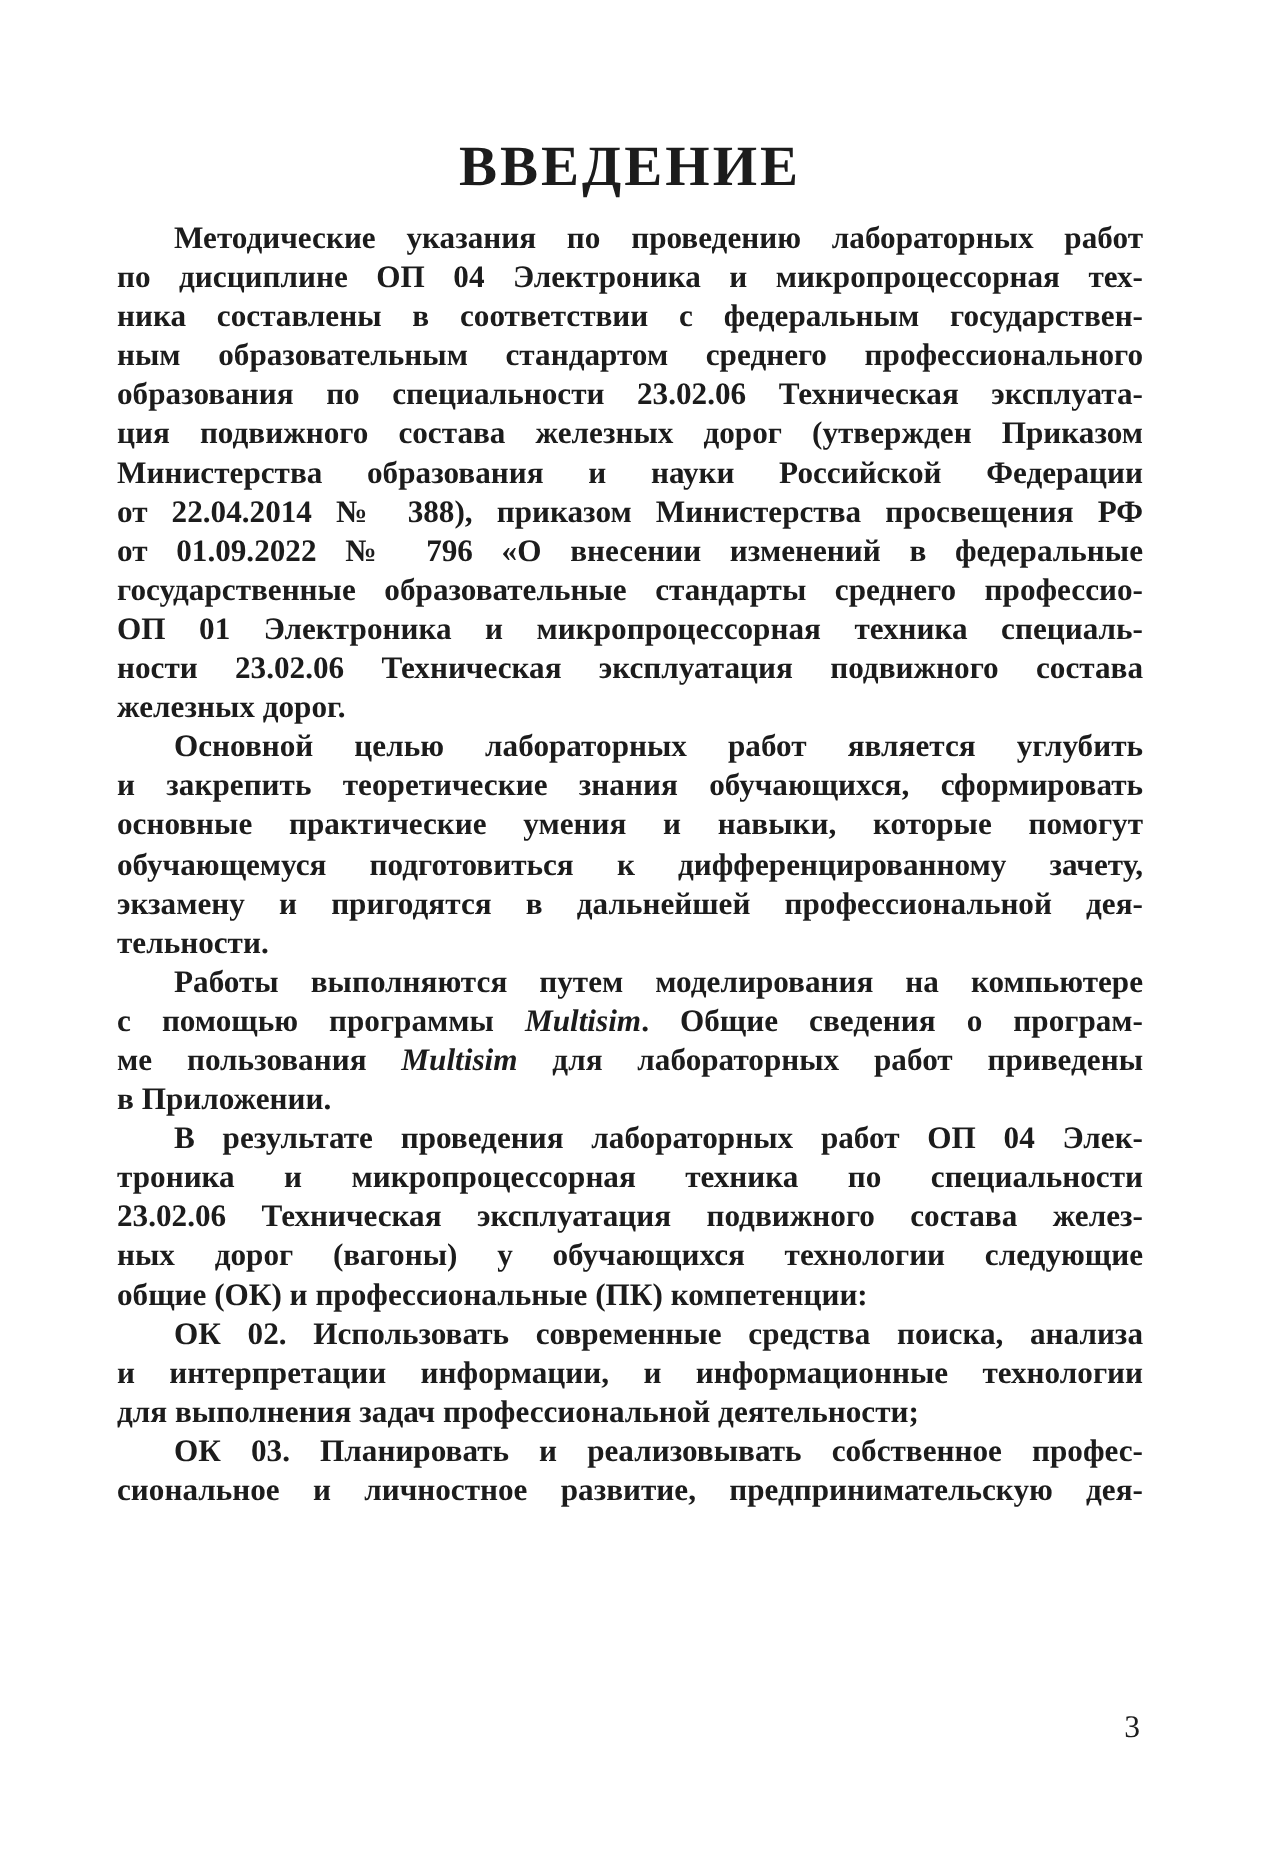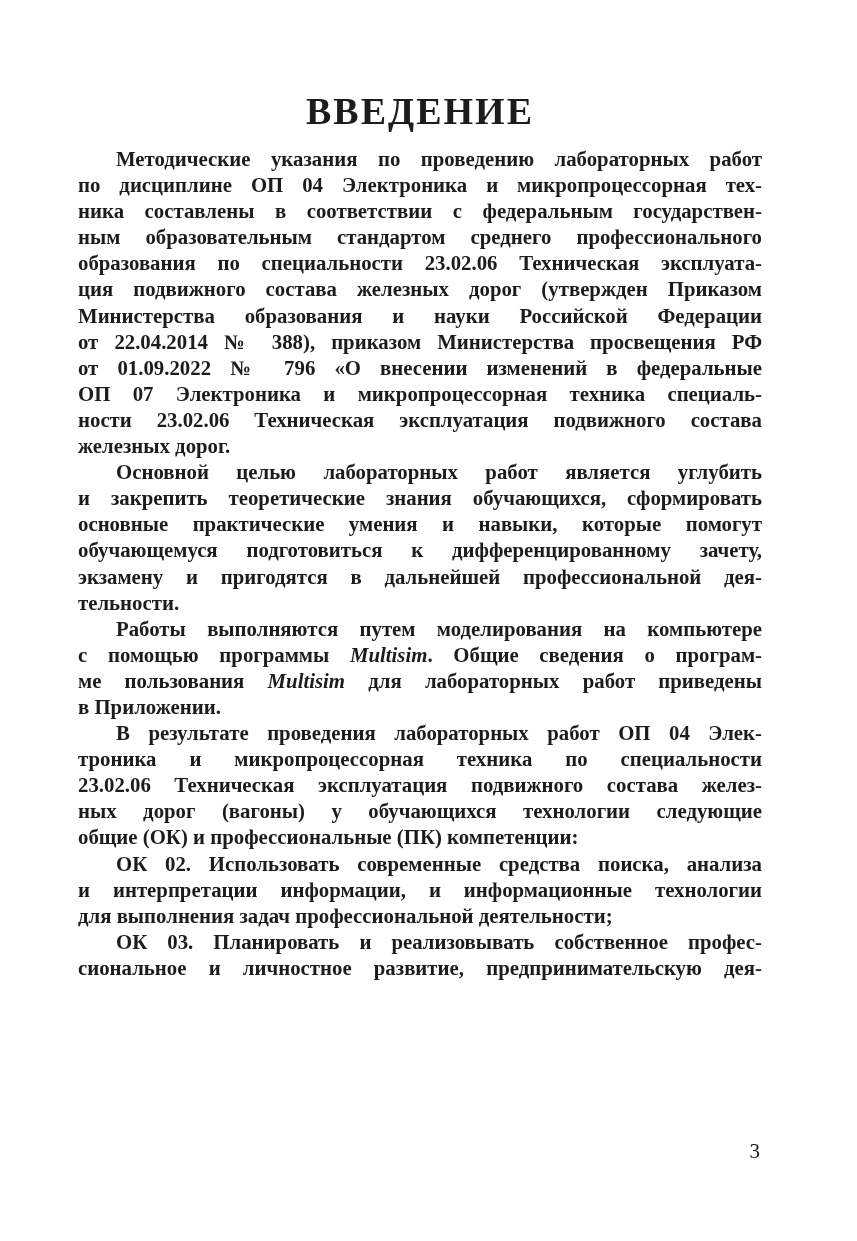--- a/index.html
+++ b/index.html
@@ -65,21 +65,22 @@
         <p class="para">
           <span class="line indent">Методические указания по проведению лабораторных работ</span>
           <span class="line">по дисциплине ОП 04 Электроника и микропроцессорная тех-</span>
           <span class="line">ника составлены в соответствии с федеральным государствен-</span>
           <span class="line">ным образовательным стандартом среднего профессионального</span>
           <span class="line">образования по специальности 23.02.06 Техническая эксплуата-</span>
           <span class="line">ция подвижного состава железных дорог (утвержден Приказом</span>
           <span class="line">Министерства образования и науки Российской Федерации</span>
           <span class="line">от 22.04.2014 № 388), приказом Министерства просвещения РФ</span>
           <span class="line">от 01.09.2022 № 796 «О внесении изменений в федеральные</span>
-          <span class="line">ОП 07 Электроника и микропроцессорная техника специаль-</span>
+          <span class="line">государственные образовательные стандарты среднего профессио-</span>
+          <span class="line">ОП 01 Электроника и микропроцессорная техника специаль-</span>
           <span class="line">ности 23.02.06 Техническая эксплуатация подвижного состава</span>
           <span class="line last">железных дорог.</span>
         </p>
         <p class="para">
           <span class="line indent">Основной целью лабораторных работ является углубить</span>
           <span class="line">и закрепить теоретические знания обучающихся, сформировать</span>
           <span class="line">основные практические умения и навыки, которые помогут</span>
           <span class="line">обучающемуся подготовиться к дифференцированному зачету,</span>
           <span class="line">экзамену и пригодятся в дальнейшей профессиональной дея-</span>
           <span class="line last">тельности.</span>

